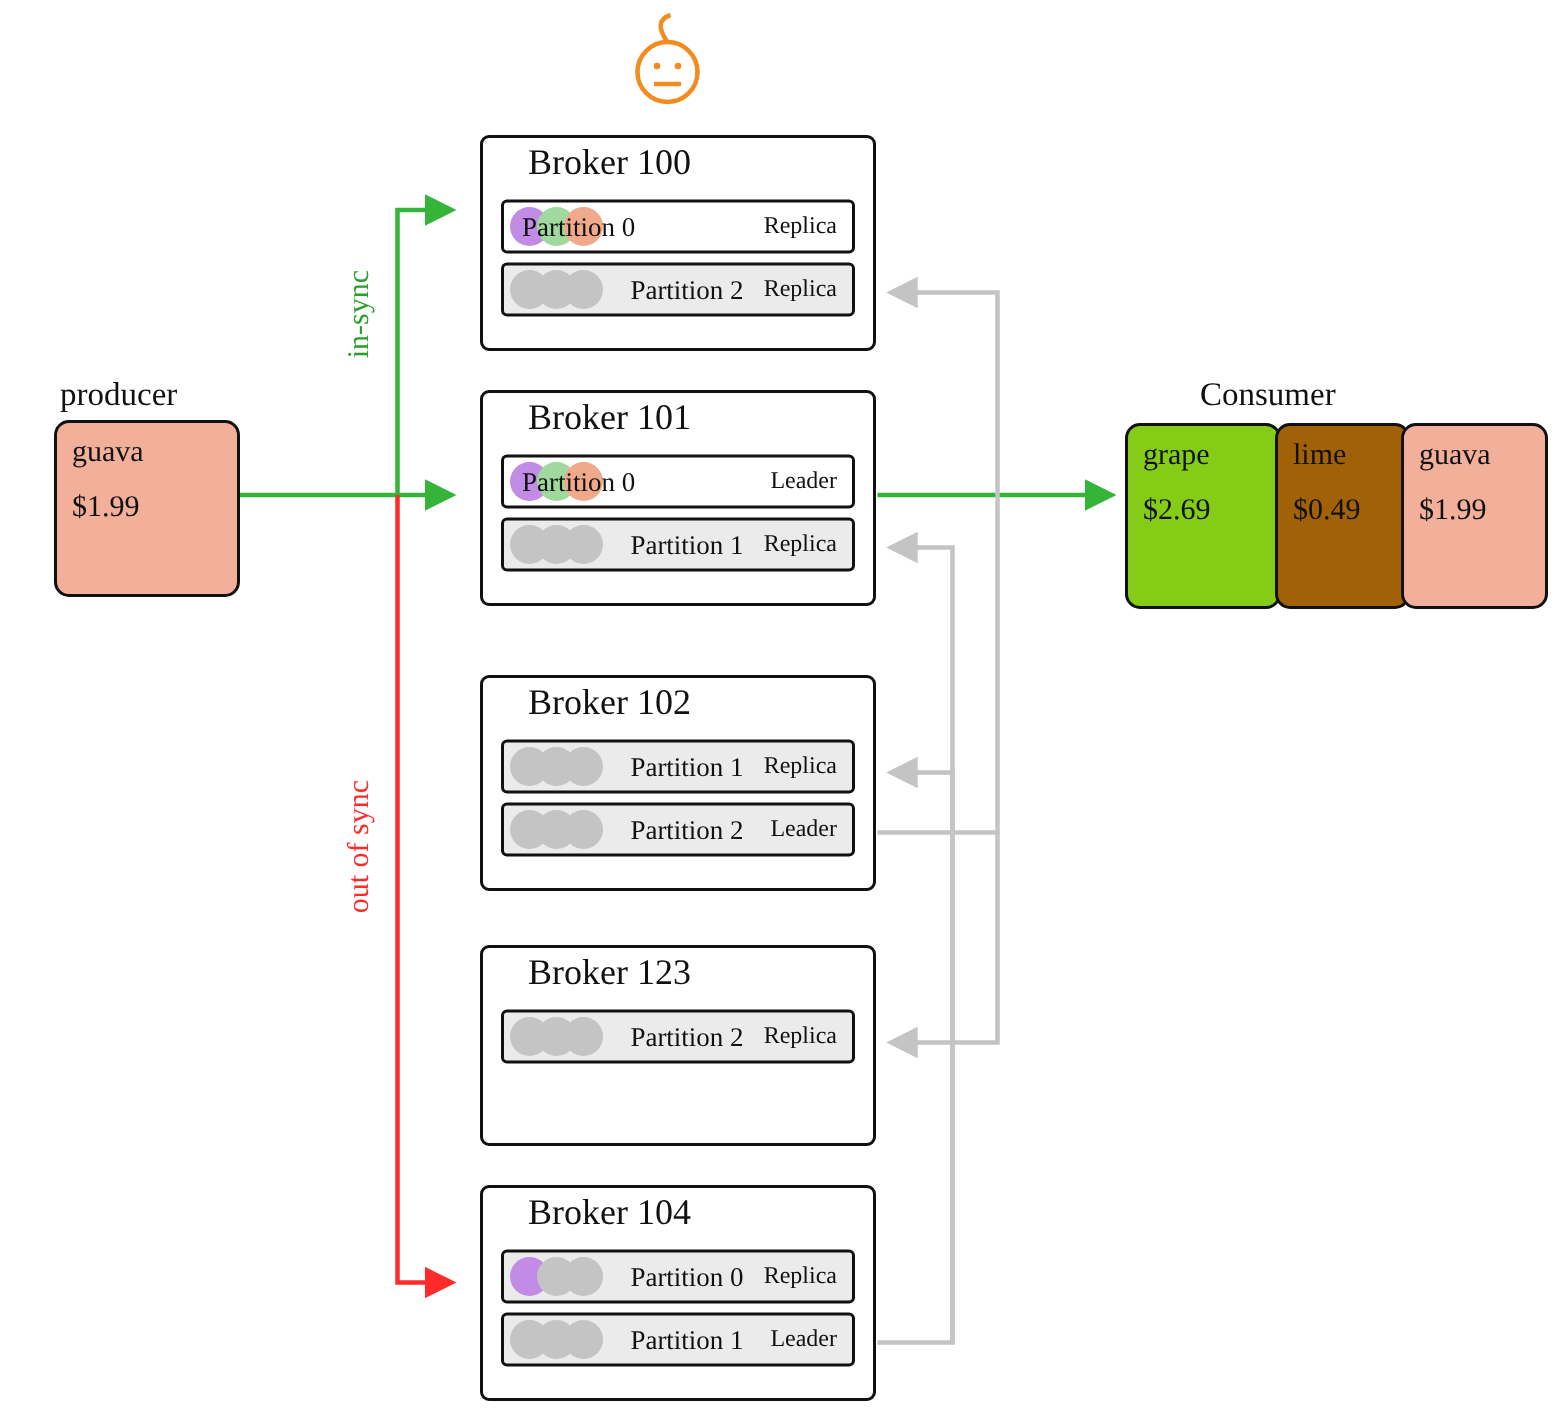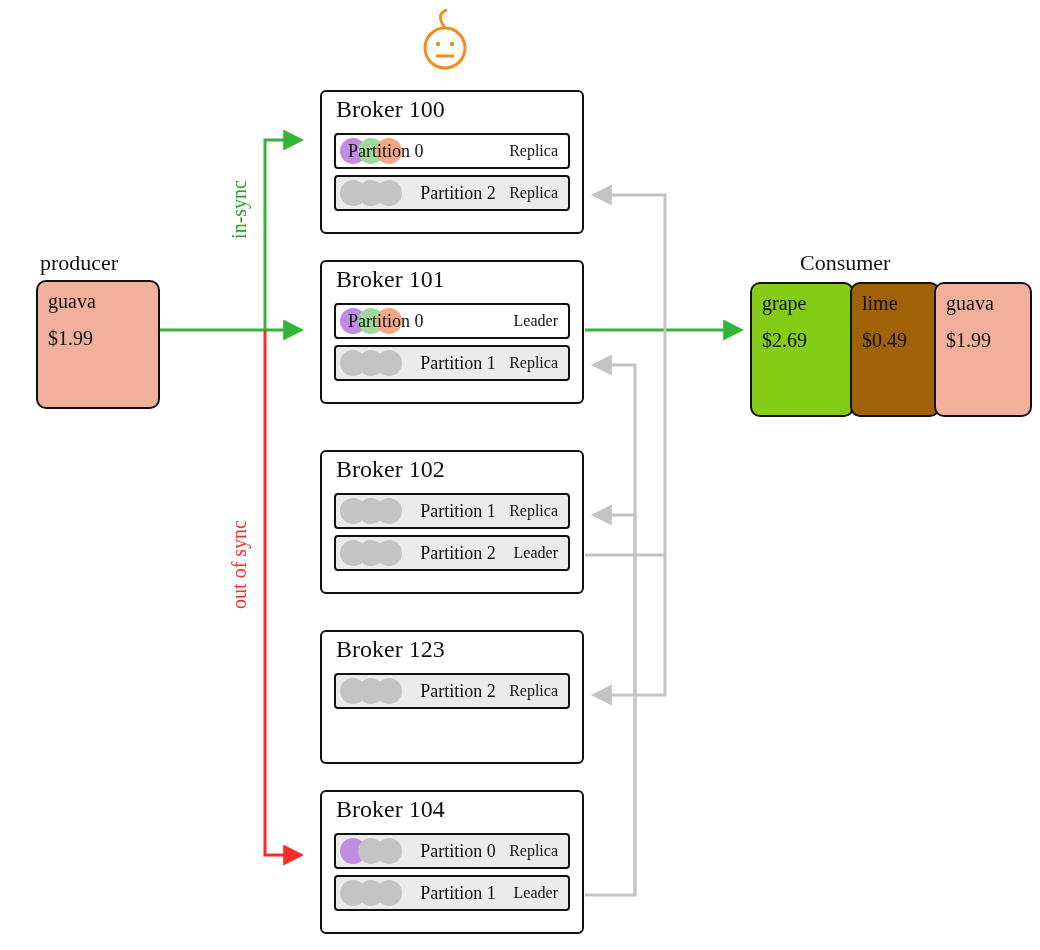--- a/index.html
+++ b/index.html
@@ -2,32 +2,32 @@
 <html><head>
 <meta charset="utf-8">
 <style>
   html,body{margin:0;padding:0;background:#fff;font-family:"Comic Sans MS","Segoe Script","Bradley Hand",cursive;color:#111;}
   .stage{position:relative;width:1040px;height:950px;}
   svg.lines{position:absolute;inset:0;width:1040px;height:950px;pointer-events:none;}
   .label,.box,.card,.broker{position:absolute;}
   .label{font-size:22px;}
   .vlabel{writing-mode:vertical-rl;transform:rotate(180deg);font-size:20px;}
   .broker{background:#fff;border:2.5px solid #111;border-radius:6px;width:260px;height:140px;}
-  .broker .title{font-size:24px;padding:4px 10px 6px 14px;}
+  .broker .title{font-size:24px;padding:4px 10px 6px 30px;}
   .part{position:relative;margin:4px 12px 6px 12px;height:32px;border:2px solid #111;border-radius:4px;display:flex;align-items:center;}
   .part.ghost{background:#bdbdbd4d;justify-content:center;}
   .part .dots{position:absolute;left:4px;top:2px;height:28px;display:flex;align-items:center;}
   .dot{width:26px;height:26px;border-radius:50%;margin-right:-8px;}
   .p  {background:#c18be6;}
   .g  {background:#9fd99d;}
   .o  {background:#f0a98b;}
   .gy {background:#c4c4c4;}
   .part .pname{position:relative;z-index:2;font-size:18px;margin-left:12px;}
   .part .role {position:absolute;right:10px;font-size:16px;z-index:2;}
-  .card{border:2px solid #111;border-radius:10px;padding:8px 10px 27px 10px;}
+  .card{border:2px solid #111;border-radius:10px;padding:8px 10px 16px 10px;}
   .card .name{font-size:20px;}
   .card .price{font-size:20px;margin-top:14px;}
   .c-p{background:#84cc16;}
   .c-g{background:#a16207;}
   .c-o{background:#f2b09a;}
 </style>
 </head>
 <body>
 
 <div class="stage">

